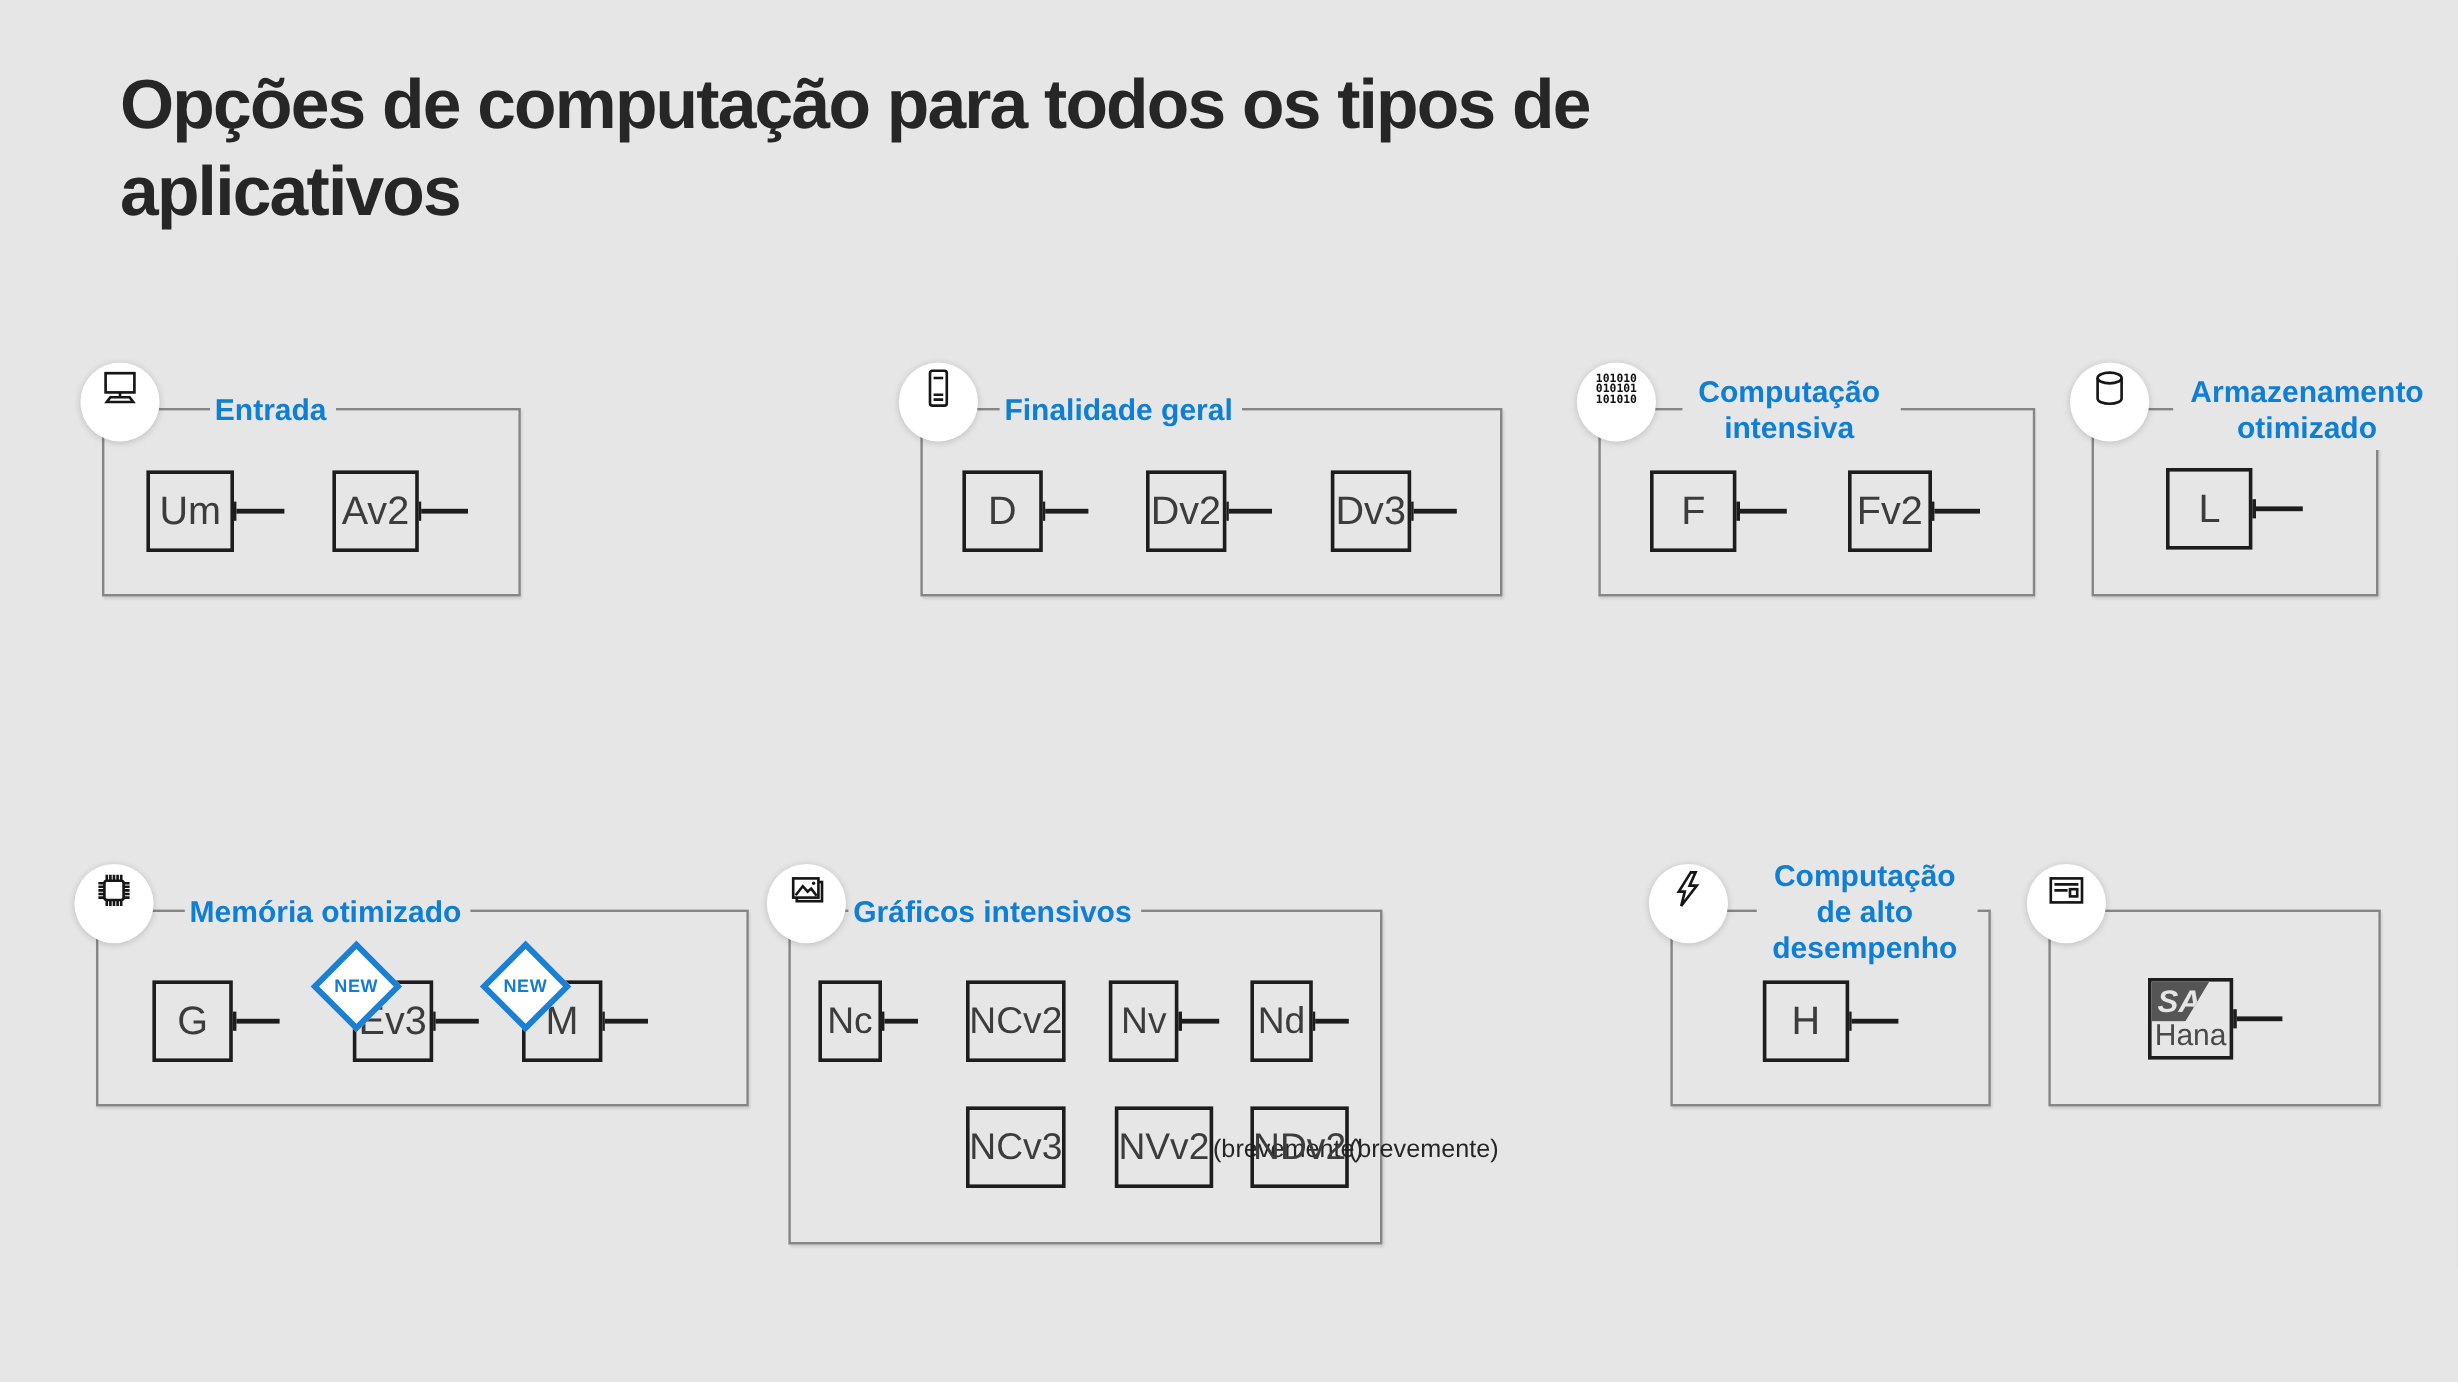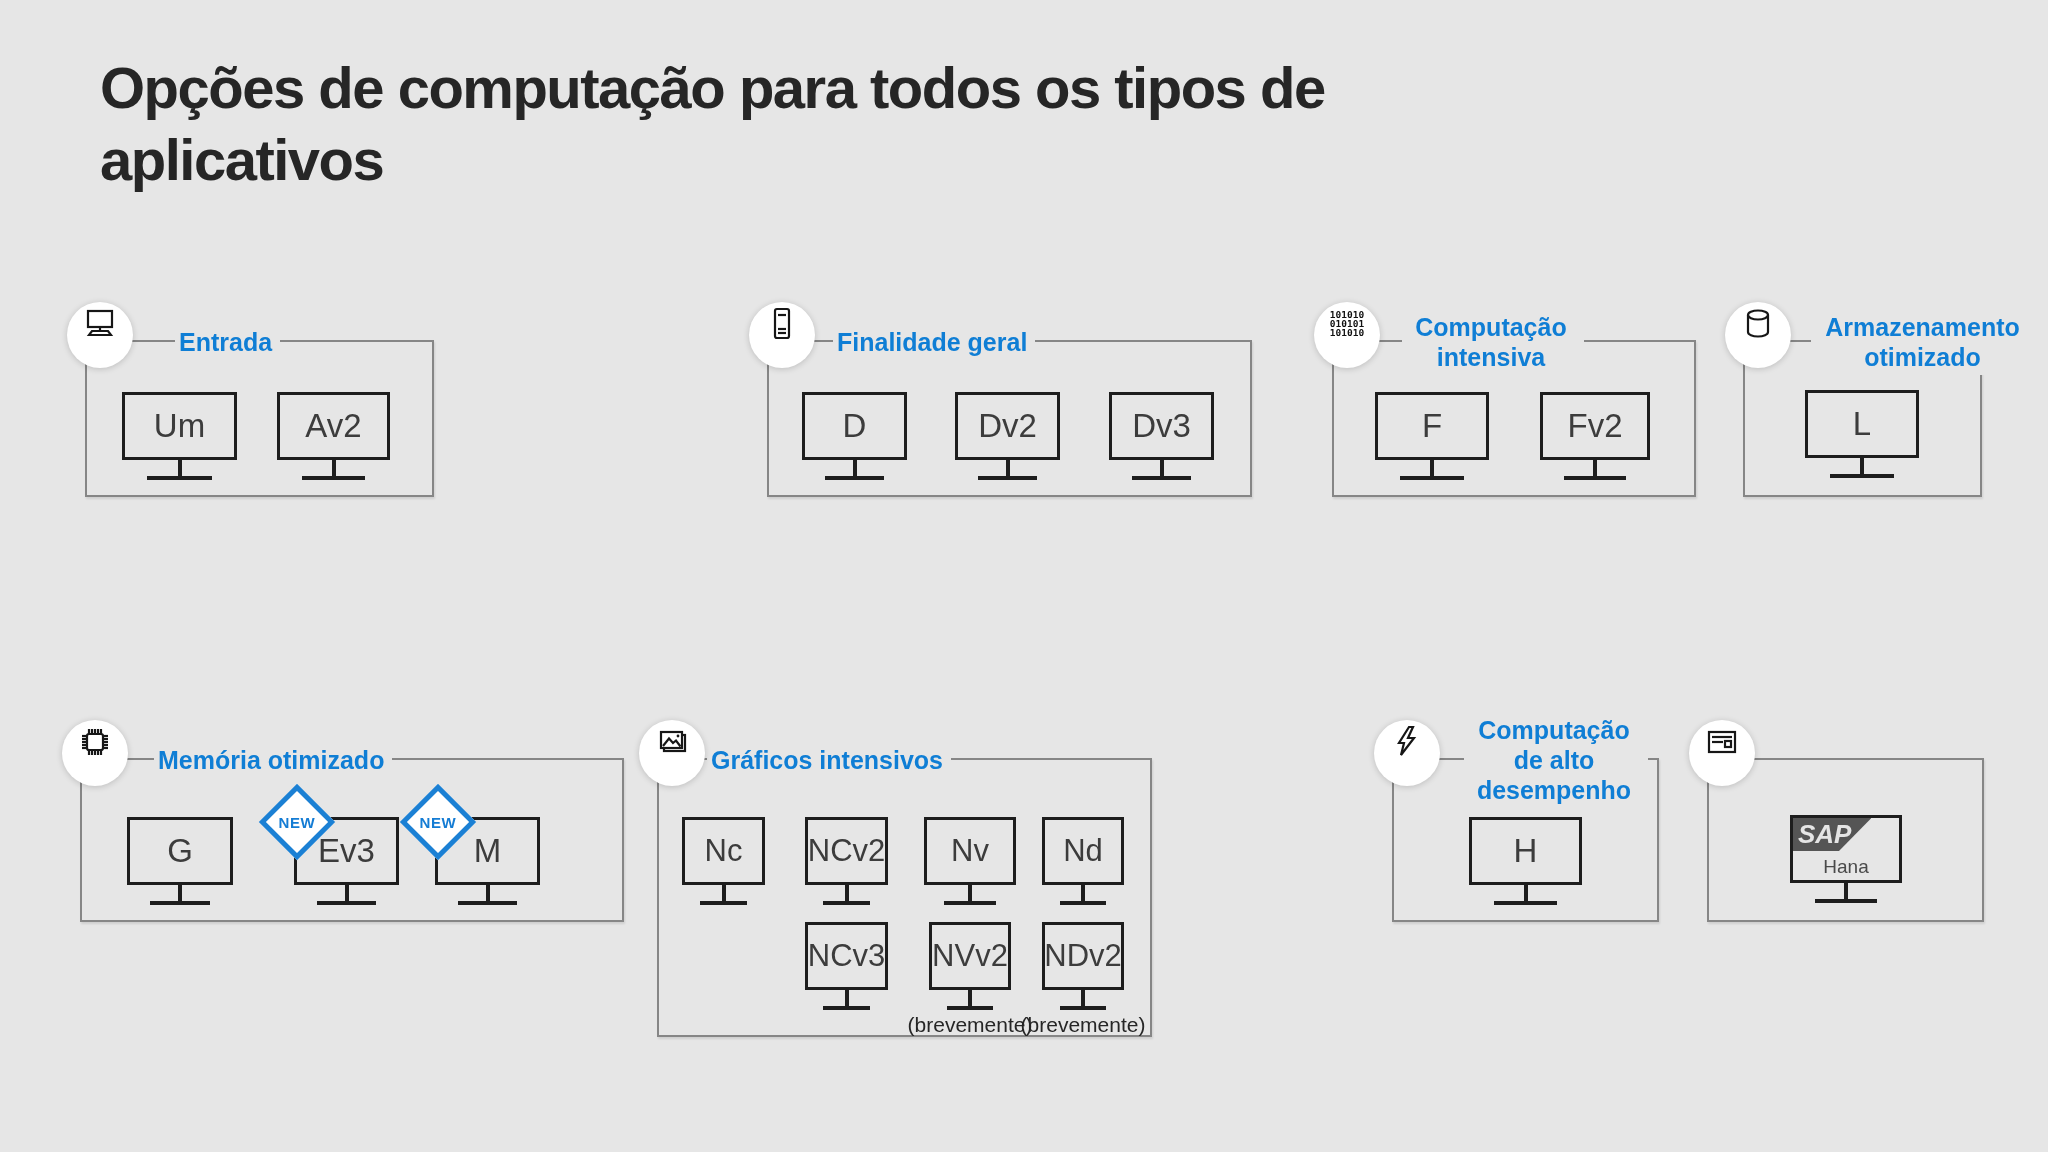--- a/index.html
+++ b/index.html
@@ -26,21 +26,21 @@
   }
   .icon-circle svg { stroke:#161616; fill:none; stroke-width:2.2; }
   .group-label {
     position:absolute; top:0; transform:translateY(-50%);
     background:#e6e6e6; color:#0f7ed5; font-weight:700;
     font-size:25px; line-height:1.2; padding:3px 8px 3px 4px;
     white-space:nowrap; z-index:1;
   }
   .group-label.wrap { white-space:normal;text-align:center; }
   .machine {
-    position:absolute; display:flex; flex-direction:column; align-items:center;
+    position:absolute; display:flex; flex-direction:row; align-items:center;
   }
   .screen {
     position:relative; width:100%; height:68px; box-sizing:border-box;
     border:3px solid #1d1d1d; display:flex; align-items:center; justify-content:center;
     font-size:33px; color:#3c3c3c;
   }
   .stem { width:4px; height:16px; background:#1d1d1d; }
   .base { width:56%; height:4px; background:#1d1d1d; }
   .note { margin-top:3px; font-size:21px; color:#262626; white-space:nowrap; }
   .g-graficos .screen { font-size:31px; }
@@ -55,21 +55,21 @@
     font-size:15px; letter-spacing:.5px;
   }
   .sap-screen { padding:0; }
   .sap-logo {
     position:absolute; left:0; top:0; width:74%; height:54%;
     background:#555555; clip-path:polygon(0 0,100% 0,58% 100%,0 100%);
     color:#e5e5e5; font-weight:700; font-style:italic; font-size:26px;
     display:flex; align-items:center; padding-left:5px; box-sizing:border-box;
   }
   .sap-hana { position:absolute; left:0; right:0; bottom:2px; text-align:center;
-    font-size:19px; color:#4a4a4a; }
+    font-size:25px; color:#4a4a4a; }
 </style>
 </head>
 <body>
 
 <div class="canvas">
 
   <h1 class="title"><span>Opções de computação para todos os tipos de</span><br><span>aplicativos</span></h1>
 
   <section class="group" style="left:85px;top:340px;width:345px;height:153px">
     <div class="icon-circle">

